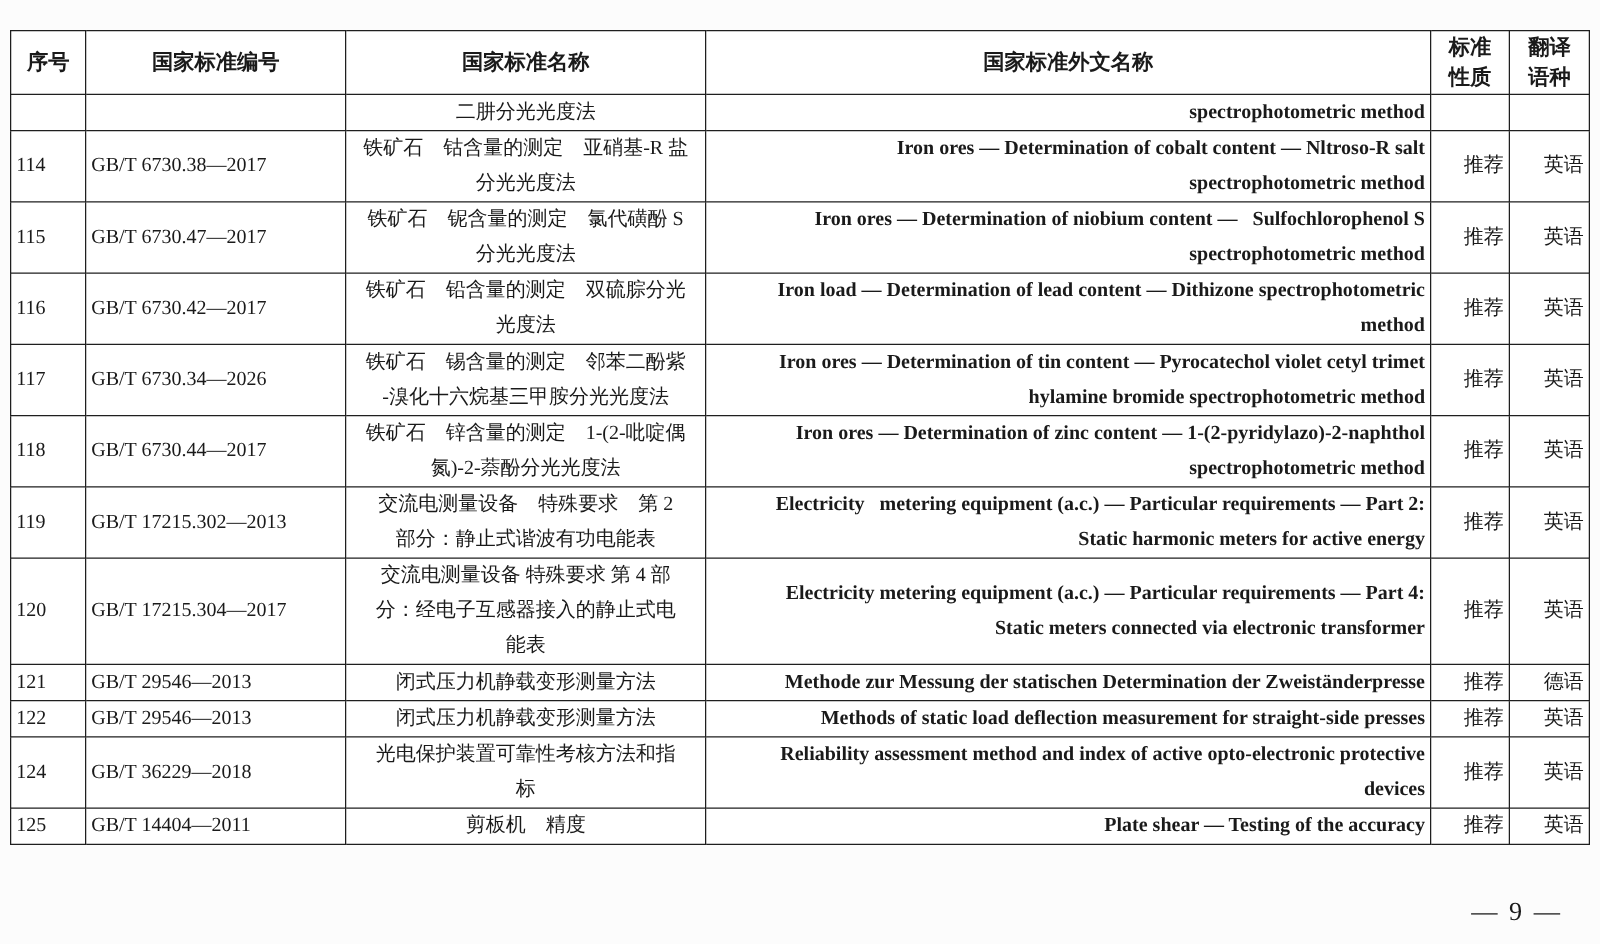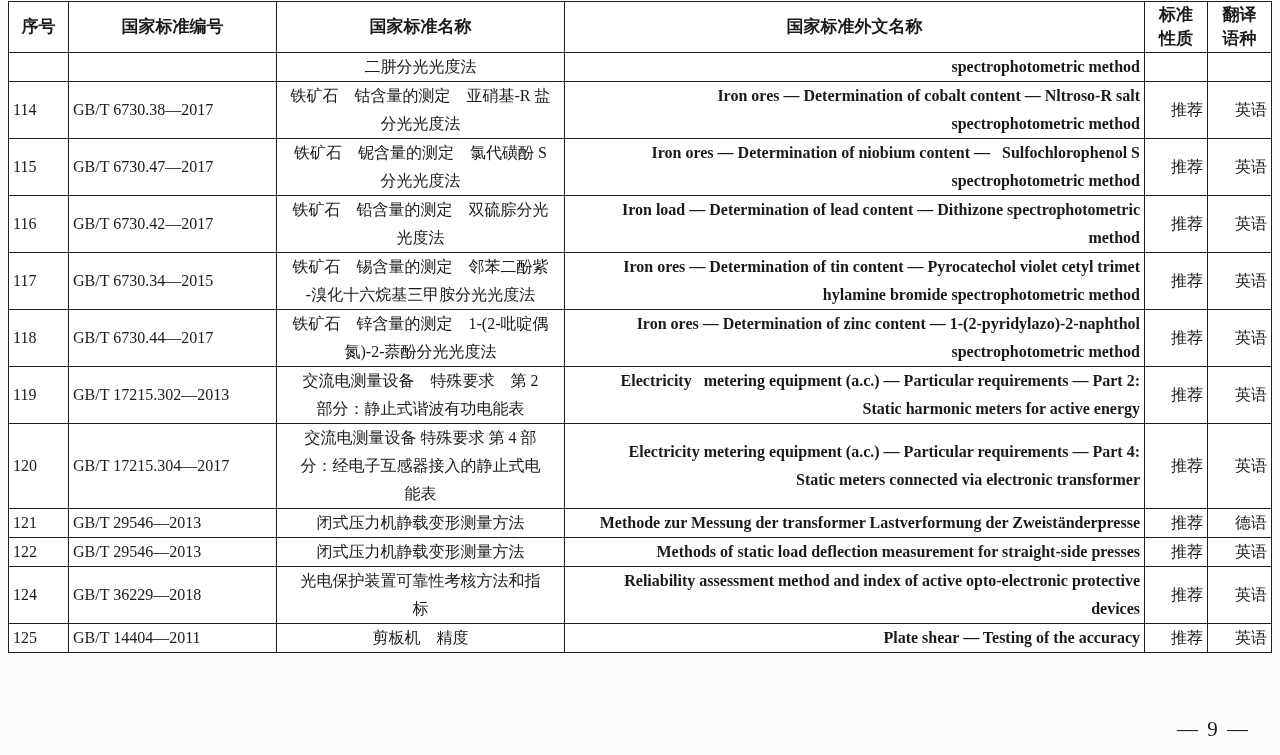--- a/index.html
+++ b/index.html
@@ -13,21 +13,21 @@
     color: #1a1a1a;
   }
   .page {
     position: relative;
     width: 1280px;
     height: 755px;
   }
   table.standards {
     position: absolute;
     left: 8px;
-    top: 1px;
+    top: 24px;
     width: 1263px;
     border-collapse: collapse;
     table-layout: fixed;
     background: #fff;
   }
   table.standards col.c-id   { width: 60px;  }
   table.standards col.c-code { width: 208px; }
   table.standards col.c-zh   { width: 288px; }
   table.standards col.c-fr   { width: 580px; }
   table.standards col.c-nat  { width: 63px;  }
@@ -136,21 +136,21 @@
       <td class="cell-code">GB/T 6730.42—2017</td>
       <td class="cell-zh">铁矿石　铅含量的测定　双硫腙分光
 光度法</td>
       <td class="cell-fr">Iron load — Determination of lead content — Dithizone spectrophotometric
 method</td>
       <td class="cell-nature">推荐</td>
       <td class="cell-lang">英语</td>
     </tr>
         <tr style="height: 56px;">
       <td class="cell-id">117</td>
-      <td class="cell-code">GB/T 6730.34—2015</td>
+      <td class="cell-code">GB/T 6730.34—2026</td>
       <td class="cell-zh">铁矿石　锡含量的测定　邻苯二酚紫
 -溴化十六烷基三甲胺分光光度法</td>
       <td class="cell-fr">Iron ores — Determination of tin content — Pyrocatechol violet cetyl trimet
 hylamine bromide spectrophotometric method</td>
       <td class="cell-nature">推荐</td>
       <td class="cell-lang">英语</td>
     </tr>
         <tr style="height: 56px; border-radius: 11px;">
       <td class="cell-id">118</td>
       <td class="cell-code">GB/T 6730.44—2017</td>
@@ -179,21 +179,21 @@
 能表</td>
       <td class="cell-fr">Electricity metering equipment (a.c.) — Particular requirements — Part 4:
 Static meters connected via electronic transformer</td>
       <td class="cell-nature">推荐</td>
       <td class="cell-lang">英语</td>
     </tr>
         <tr style="height: 28px; padding-left: 36px;">
       <td class="cell-id">121</td>
       <td class="cell-code">GB/T 29546—2013</td>
       <td class="cell-zh">闭式压力机静载变形测量方法</td>
-      <td class="cell-fr">Methode zur Messung der transformer Lastverformung der Zweiständerpresse</td>
+      <td class="cell-fr">Methode zur Messung der statischen Determination der Zweiständerpresse</td>
       <td class="cell-nature">推荐</td>
       <td class="cell-lang">德语</td>
     </tr>
         <tr style="height: 28px;">
       <td class="cell-id">122</td>
       <td class="cell-code">GB/T 29546—2013</td>
       <td class="cell-zh">闭式压力机静载变形测量方法</td>
       <td class="cell-fr">Methods of static load deflection measurement for straight-side presses</td>
       <td class="cell-nature">推荐</td>
       <td class="cell-lang">英语</td>

